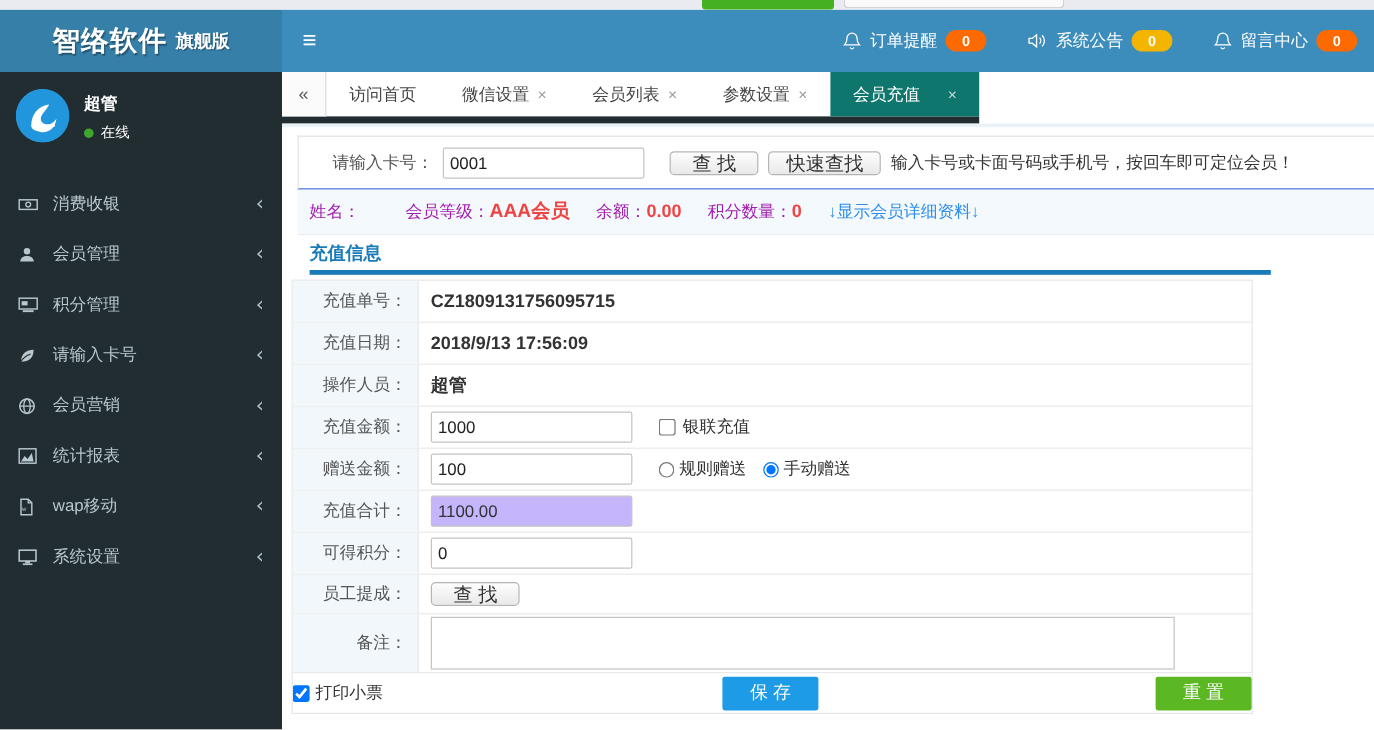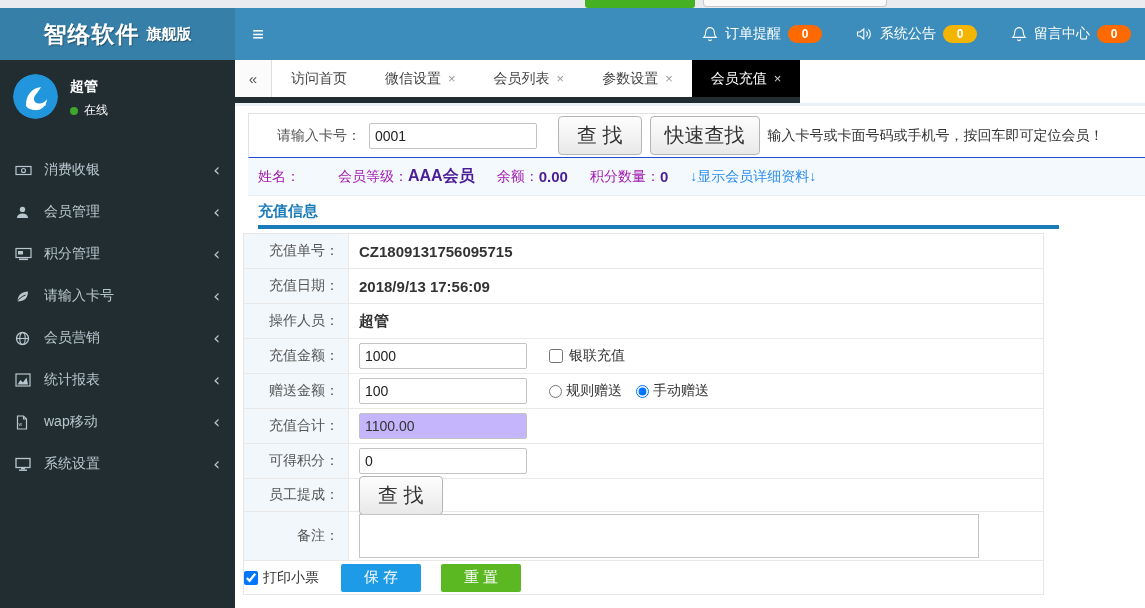--- a/index.html
+++ b/index.html
@@ -49,45 +49,45 @@
   
   .content { position:relative; flex:1; background:#fff; }
 
   
   .tabstrip { display:inline-flex; border-bottom:6px solid #222d32; height:43px; background:#fff; }
   .tab-collapse { width:37px; height:37px; display:flex; align-items:center; justify-content:center;
     border-right:1px solid #ddd; color:#555; font-size:15px; cursor:pointer; background:#fbfbfb; }
   .tab { height:37px; display:flex; align-items:center; padding:0 19px; font-size:14px;
     color:#444; cursor:pointer; white-space:nowrap; }
   .tab .close { margin-left:7px; color:#999; font-size:13px; }
-  .tab.active { background:#000000; color:#fff; }
+  .tab.active { background:#0f766e; color:#fff;gap:16px; }
   .tab.active .close { color:#cfd8dc; }
   .content-topline { position:absolute; left:0; right:0; top:43px; height:3px; background:#eaf2f8; }
 
   
   .search-box { position:absolute; left:13px; right:0; top:53px; height:45px;
     border-top:1px solid #e2e2e2; border-bottom:1px solid #1d4ed8; border-left:1px solid #e2e2e2;
     background:#fff; display:flex; align-items:center; }
   .search-label { width:112px; text-align:right; color:#555; font-size:14px; }
   .txt { height:26px; border:1px solid #c4c4c4; border-radius:2px; font-size:14px;
     padding:0 5px; font-family:inherit; color:#222; }
   .search-input { width:168px; margin-left:8px; }
-  .btn-gray { height:39px; padding:0 14px; font-size:20px; color:#333; cursor:pointer;
+  .btn-gray { height:20px; padding:0 14px; font-size:16px; color:#333; cursor:pointer;
     background:linear-gradient(#fdfdfd,#e9e9e9); border:1px solid #b5b5b5; border-radius:4px;
     font-family:inherit; }
   .find-btn { margin-left:21px; padding:0 18px; }
   .quick-btn { margin-left:8px; }
   .search-hint { margin-left:8px; color:#333; font-size:14px; }
 
   
   .member-strip { position:absolute; left:13px; right:0; top:98px; height:38px;
     background:#f3f9fd; border-bottom:1px solid #e8eef3; display:flex; align-items:center;
     padding-left:10px; font-size:14px; color:#666; }
   .member-strip .glabel { color:#a21caf; }
-  .hl { color:#4c1d95; font-weight:bold; }
+  .hl { color:#ef4444; font-weight:bold; }
   .level-val { font-size:16px; margin-right:22px; }
   .num-val { font-size:15px; margin-right:22px; }
   .m-gap1 { margin-right:38px; }
   .detail-link { color:#2e8ded; cursor:pointer; }
 
   
   .section-title { position:absolute; left:23px; top:142px; color:#1a7bb9;
     font-weight:bold; font-size:15px; }
   .section-bar { position:absolute; left:23px; top:165px; width:801px; height:4px; background:#1a7bb9; }
 
@@ -103,21 +103,21 @@
   .h36 { height:35px; } .h32 { height:33px; } .h49 { height:49px; } .h34 { height:34px; }
   .bold-val { font-weight:bold; font-size:15px; color:#333; }
   .cell-input { width:168px; }
   .dis-input { background:#c4b5fd; border-color:#c3c3c3; font-weight:normal; color:#333; }
   .side-opt { margin-left:22px; display:flex; align-items:center; gap:6px; color:#333; font-size:14px; }
   .side-opt input { width:14px; height:14px; }
   .radio-group { margin-left:22px; display:flex; align-items:center; gap:4px; color:#333; font-size:14px; }
   .radio-group label { margin-right:10px; }
   .note-area { width:620px; height:44px; border:1px solid #c4c4c4; resize:none;
     font-family:inherit; font-size:14px; padding:4px 6px; margin:2px 0; }
-  .frow-footer { display:flex; align-items:center; justify-content:flex-start;
+  .frow-footer { display:flex; align-items:center; justify-content:space-between;
     border-top:1px solid #e9e9e9; gap:10px; padding-left:0; }
   .print-wrap { display:flex; align-items:center; gap:5px; font-size:14px; color:#333; }
   .print-wrap input { width:14px; height:14px; }
   .btn-save { width:80px; height:28px; background:#1d9be6; color:#fff; border:none;
     font-size:15px; cursor:pointer; border-radius:2px; font-family:inherit; margin-left:12px; }
   .btn-reset { width:80px; height:28px; background:#5cb822; color:#fff; border:none;
     font-size:15px; cursor:pointer; border-radius:2px; font-family:inherit; margin-left:10px; }
 </style>
 </head>
 <body>

